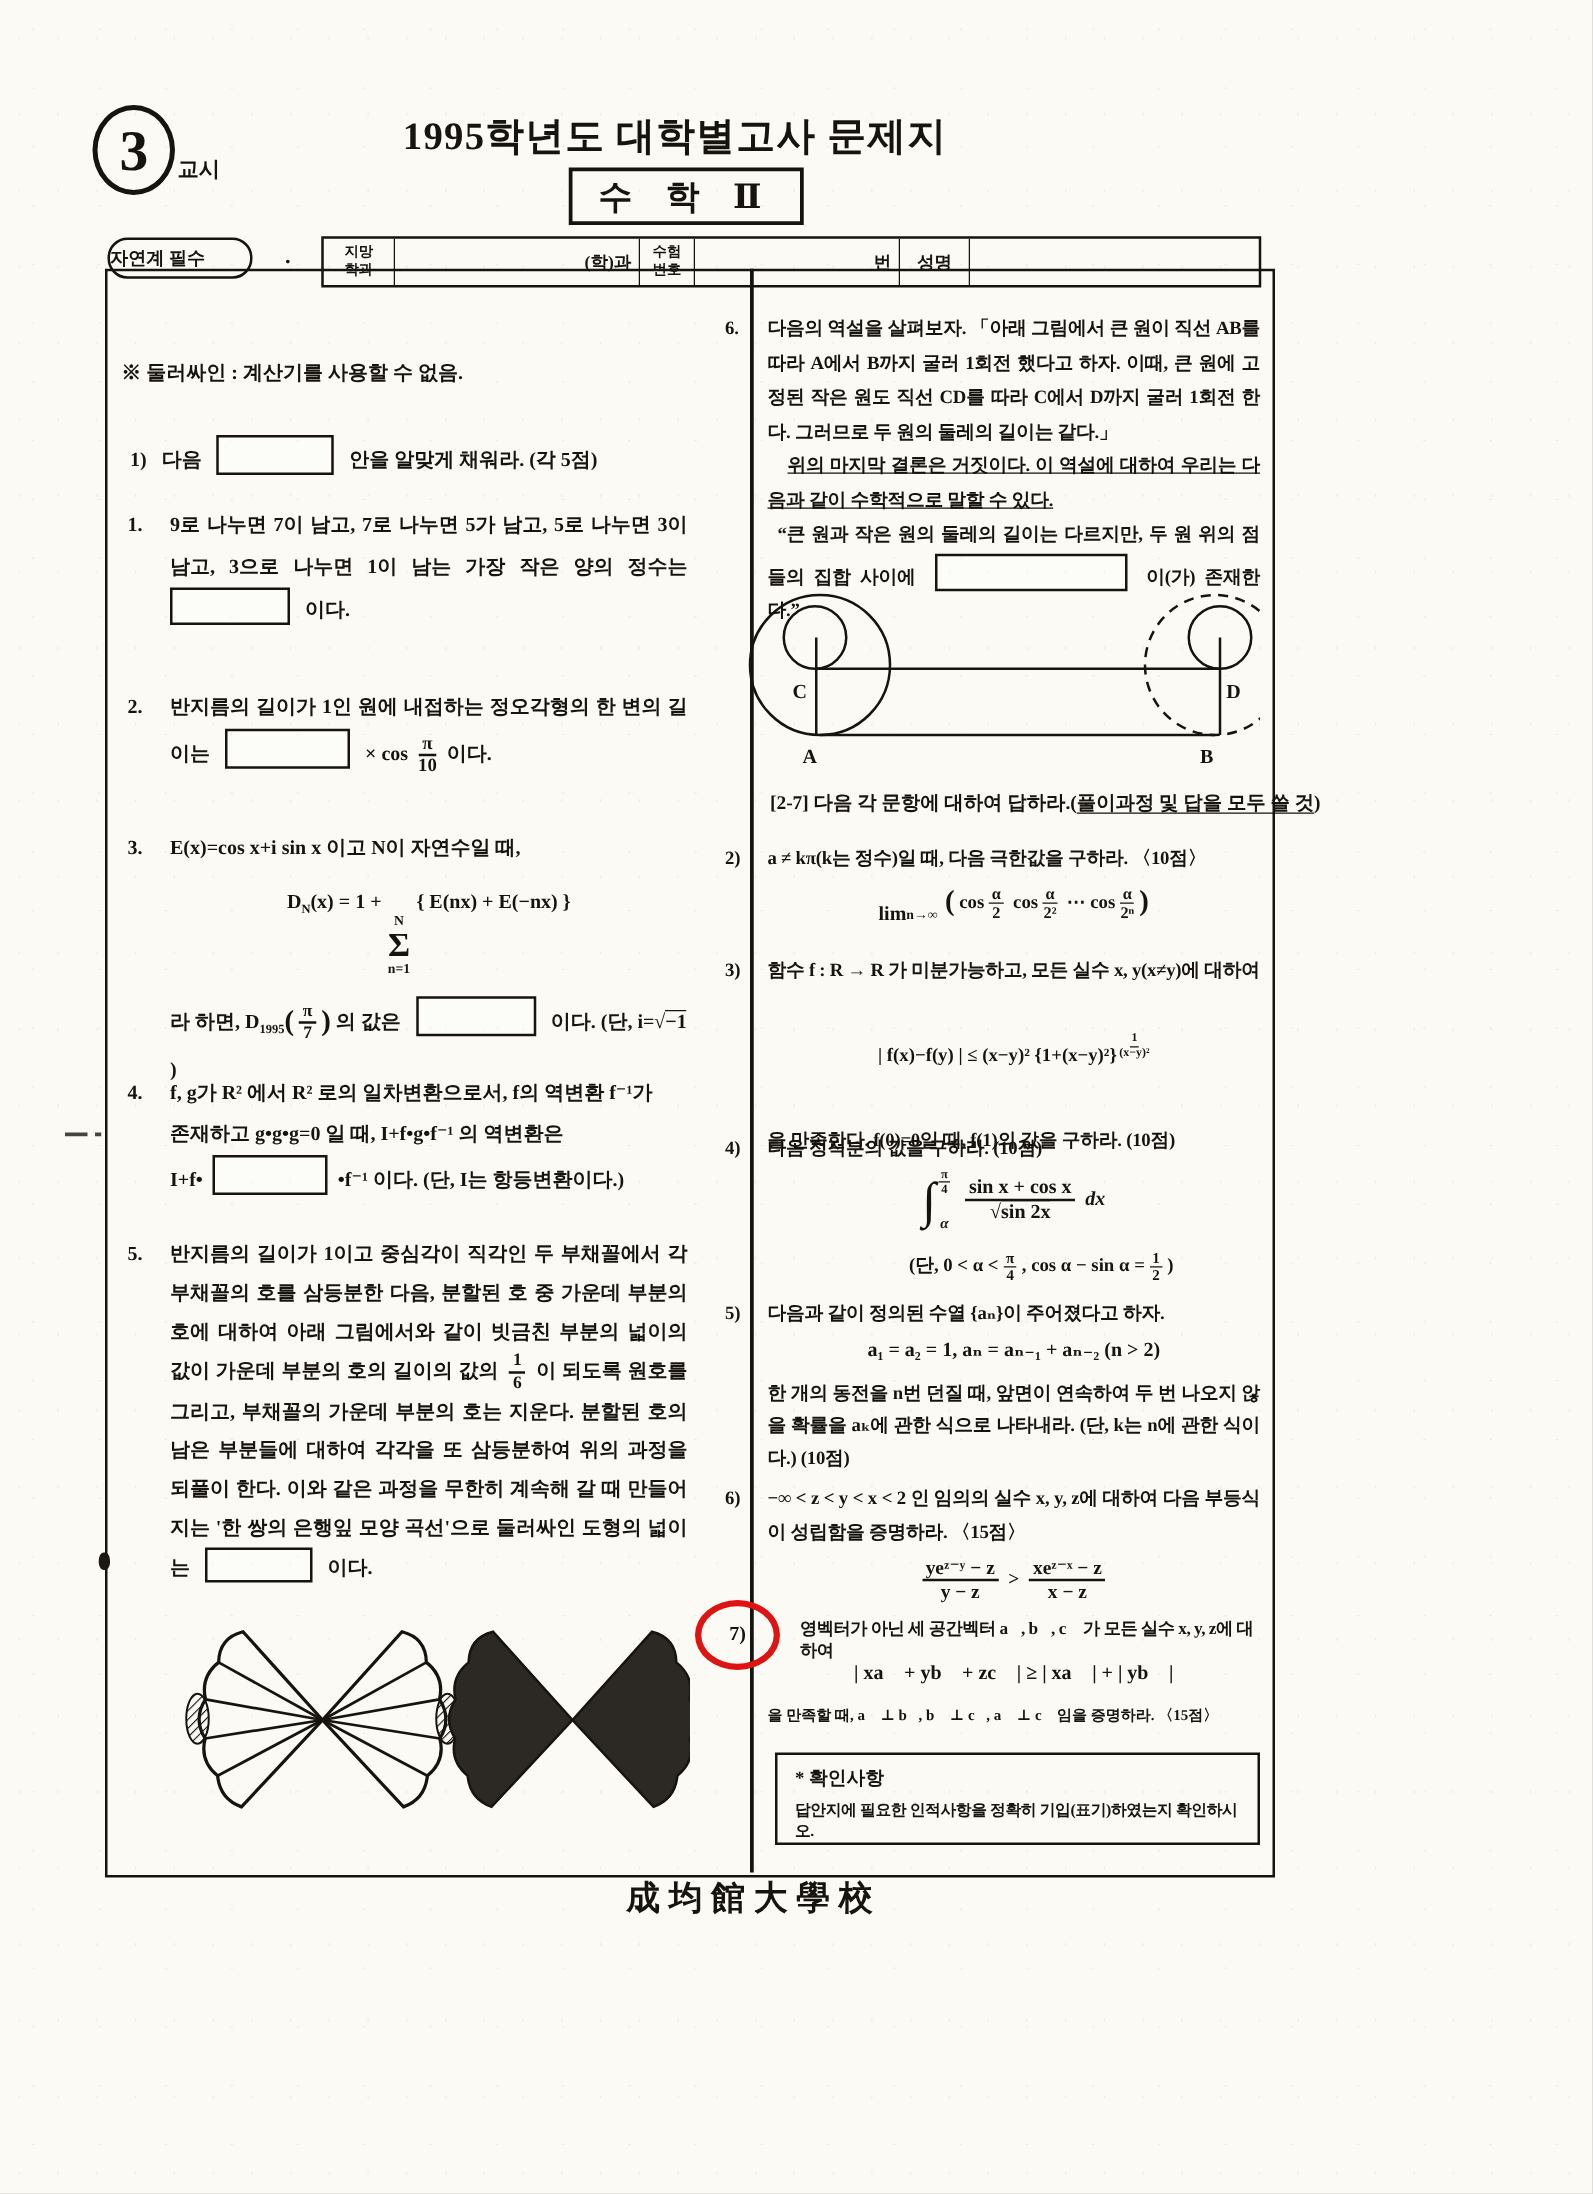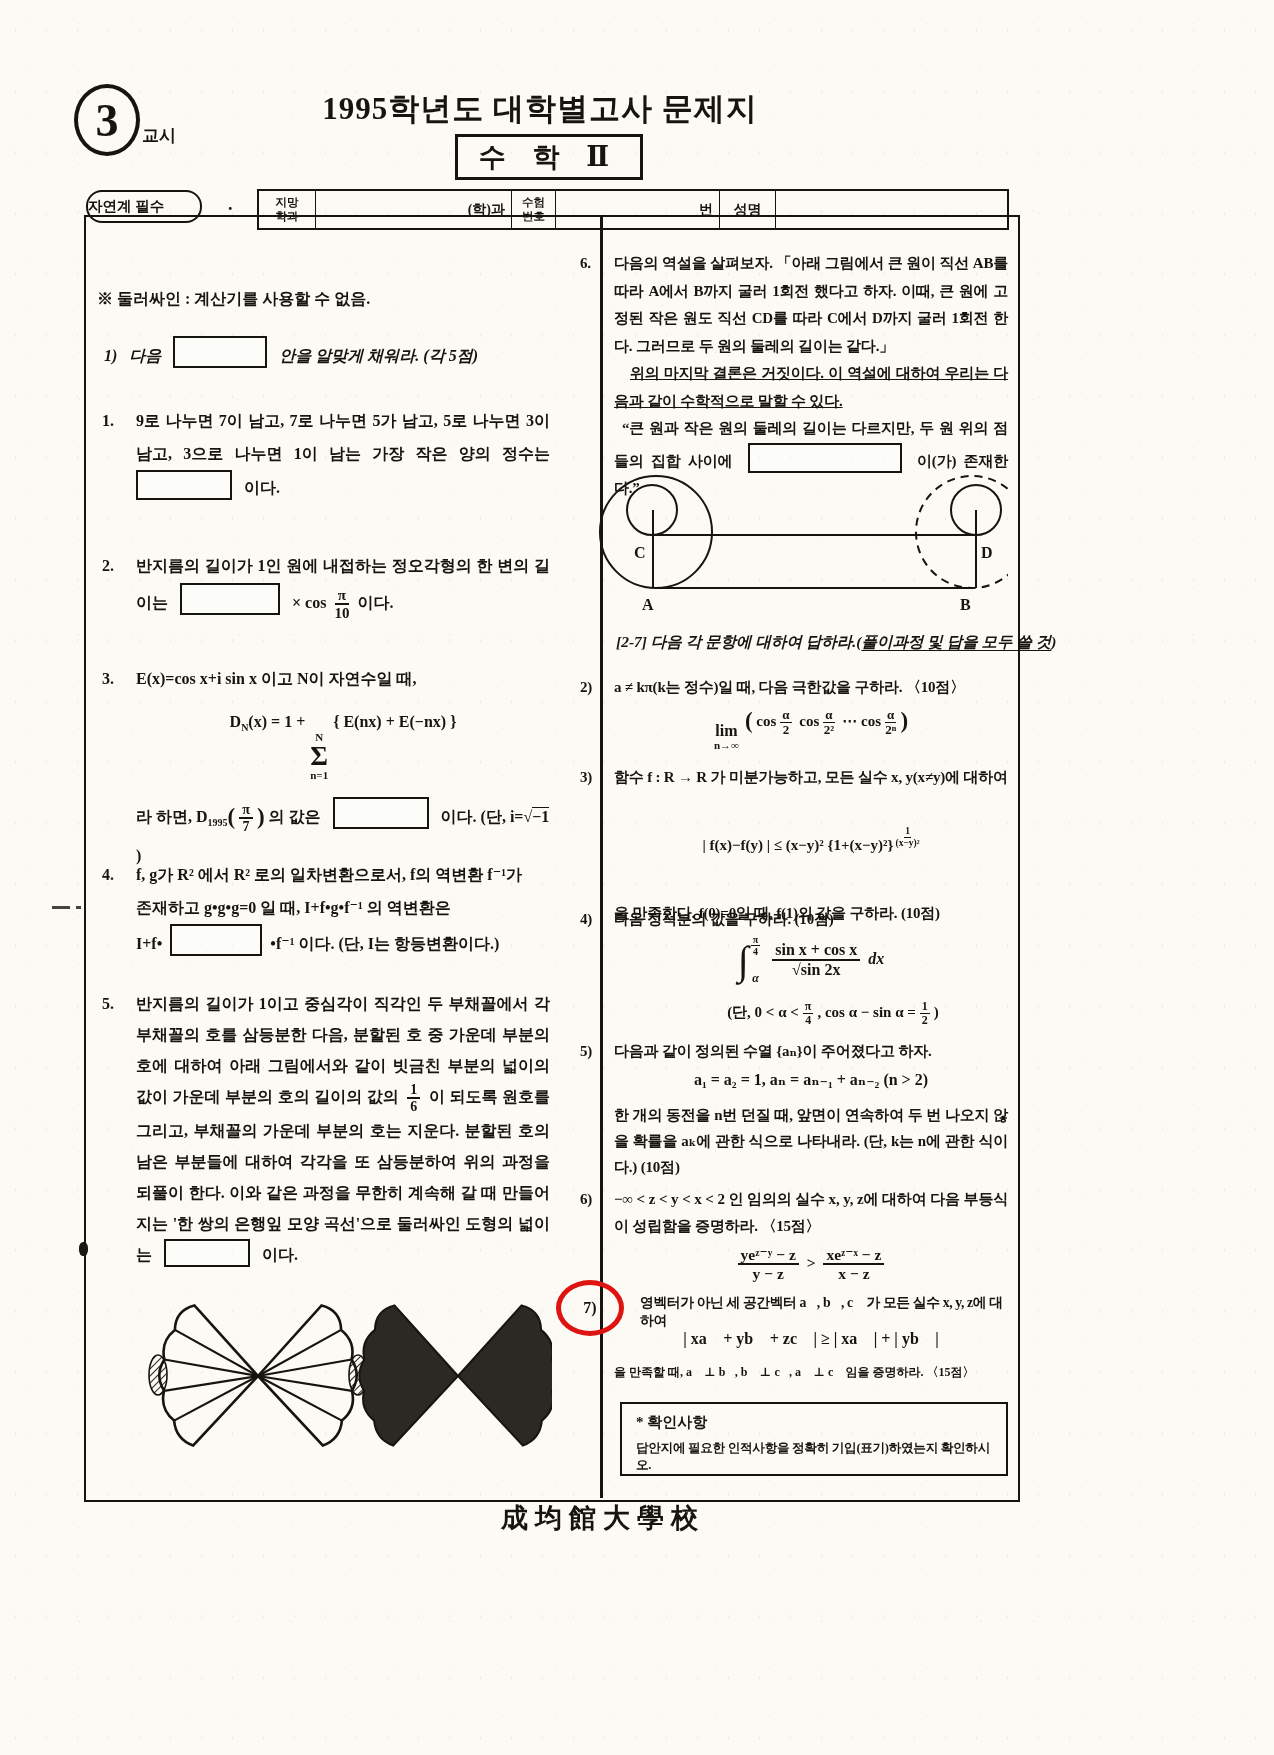--- a/index.html
+++ b/index.html
@@ -36,21 +36,21 @@
   .ritem{left:614px;width:394px;font-size:15px;line-height:27.5px;font-weight:700;text-align:justify;letter-spacing:-0.2px;}
   .qnum{position:absolute;left:-34px;top:0;}
   .blank{display:inline-block;border:2px solid #17130e;vertical-align:-7px;margin:0 8px;background:rgba(255,255,255,.4);}
   .frac{display:inline-flex;flex-direction:column;align-items:center;vertical-align:middle;line-height:1.12;margin:0 4px;font-weight:700;}
   .frac .fn{border-bottom:2px solid #17130e;padding:0 3px;}
   .sfrac{font-size:11px;line-height:1.1;}
   .sfrac .fn{border-bottom:1.2px solid #17130e;padding:0 2px;}
   .sigstack{display:inline-flex;flex-direction:column;align-items:center;line-height:1;vertical-align:-14px;margin:0 5px;}
   .sigtop,.sigbot{font-size:11px;font-weight:700;}
   .sig{font-size:27px;font-weight:700;}
-  .limstack{display:inline-flex;flex-direction:column;align-items:center;line-height:1.05;vertical-align:-10px;margin-right:6px;}
+  .limstack{display:inline-flex;align-items:center;line-height:1.05;vertical-align:-10px;margin-right:6px;}
   .lim{font-size:16px;font-weight:700;}
   .limsub{font-size:11px;font-weight:700;}
   .bigp{font-size:23px;vertical-align:-2px;font-weight:700;}
   .ovl{border-top:1.6px solid #17130e;}
   .supfrac{display:inline-flex;flex-direction:column;align-items:center;font-size:9.5px;line-height:1.15;
         vertical-align:16px;margin-left:2px;font-weight:700;}
   .supfrac .fn{border-bottom:1px solid #17130e;padding:0 1px;}
   .intsign{font-size:40px;font-weight:400;vertical-align:middle;}
   .intlims{display:inline-flex;flex-direction:column;justify-content:space-between;height:52px;
         vertical-align:middle;margin:0 8px 0 2px;}
@@ -108,21 +108,21 @@
   </div>
 
   <div class="abs mainbox"></div>
   <div class="abs vdivider"></div>
   <div class="abs inkdot"></div>
   <div class="abs inkdash1"></div>
   <div class="abs inkdash2"></div>
 
   <div class="abs item" style="left:97px;top:282px;">※ 둘러싸인 : 계산기를 사용할 수 없음.</div>
 
-  <div class="abs item" style="left:104px;top:336px;font-style:italic;">
+  <div class="abs item" style="left:104px;top:348px;">
     <span>1)</span>&nbsp;&nbsp;
     <span>다음</span>
     <span class="blank" style="width:90px;height:28px;"></span>
     <span>안을 알맞게 채워라. (각 5점)</span>
   </div>
 
   <div class="item leftitem" style="top:404px;">
     <span class="qnum">1.</span>
     <span>9로 나누면 7이 남고, 7로 나누면 5가 남고, 5로 나누면 3이 남고, 3으로 나누면 1이 남는 가장 작은 양의 정수는</span>
     <span class="blank" style="width:92px;height:26px;margin-left:0;"></span>
@@ -234,21 +234,21 @@
       <line x1="388" y1="42" x2="388" y2="120"></line>
       <line x1="64" y1="67" x2="388" y2="67"></line>
       <line x1="68" y1="120" x2="384" y2="120"></line>
     </g>
     <text x="46" y="90" font-size="16">C</text>
     <text x="54" y="142" font-size="16">A</text>
     <text x="393" y="90" font-size="16">D</text>
     <text x="372" y="142" font-size="16">B</text>
   </svg>
 
-  <div class="abs b" style="left:616px;top:632px;font-size:15.5px;font-style:italic;">
+  <div class="abs b" style="left:616px;top:632px;font-size:15.5px;">
     <span>[2-7] 다음 각 문항에 대하여 답하라.(</span><span class="underl">풀이과정 및 답을 모두 쓸 것</span><span>)</span>
   </div>
 
   <div class="ritem" style="position:absolute;top:674px;white-space:nowrap;text-align:left;">
     <span class="qnum">2)</span>
     <span>a ≠ kπ(k는 정수)일 때, 다음 극한값을 구하라. 〈10점〉</span>
   </div>
   <div class="formula" style="left:614px;top:708px;width:394px;font-size:15px;">
     <span class="limstack">
         <span class="lim">lim</span>

